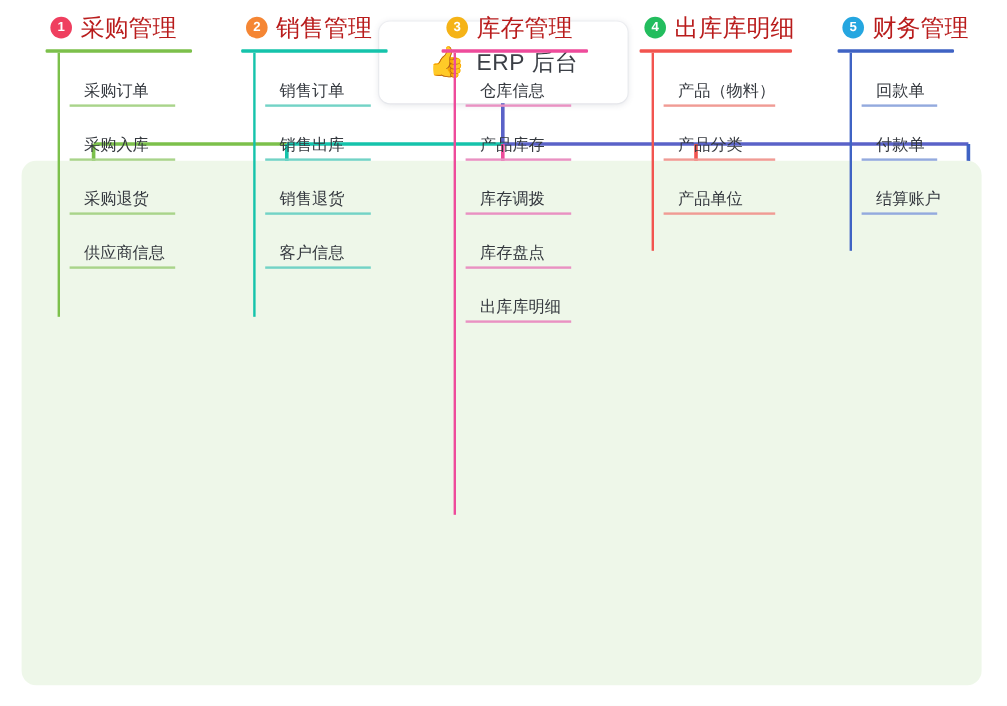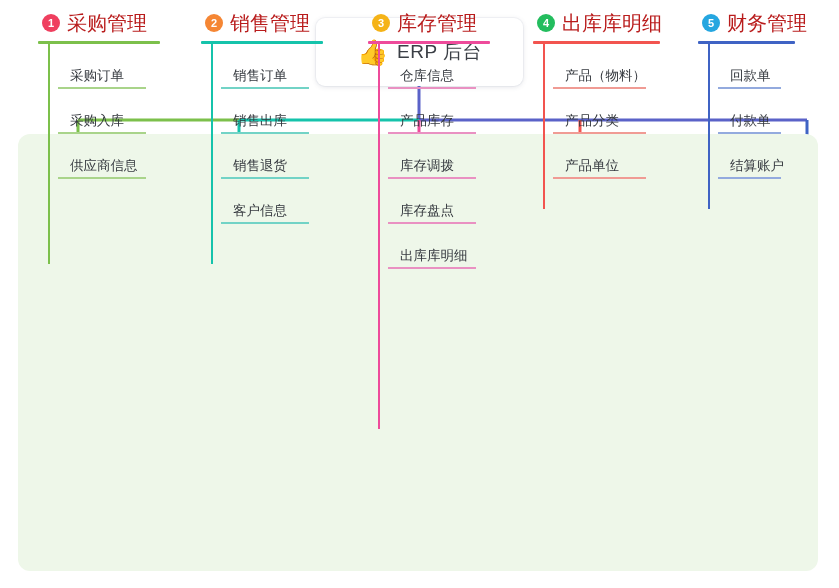--- a/index.html
+++ b/index.html
@@ -145,20 +145,24 @@
           <div class="spine" style="background: rgb(124, 192, 75); height: 220px;"></div>
           <div class="item">
             <span class="item-label">采购订单</span>
             <div class="item-rule" style="background: rgb(169, 212, 138); width: 88px;"></div>
           </div>
           <div class="item">
             <span class="item-label">采购入库</span>
             <div class="item-rule" style="background: rgb(169, 212, 138); width: 88px;"></div>
           </div>
           <div class="item">
+            <span class="item-label">采购退货</span>
+            <div class="item-rule" style="background: rgb(169, 212, 138); width: 88px;"></div>
+          </div>
+          <div class="item">
             <span class="item-label">供应商信息</span>
             <div class="item-rule" style="background: rgb(169, 212, 138); width: 88px;"></div>
           </div>
         </div>
       </div>
       <div class="col" style="left: 201px; width: 150px;">
         <div class="col-head">
           <span class="badge" style="background: rgb(245, 134, 52);">2</span>
           <span class="col-title">销售管理</span>
         </div>

